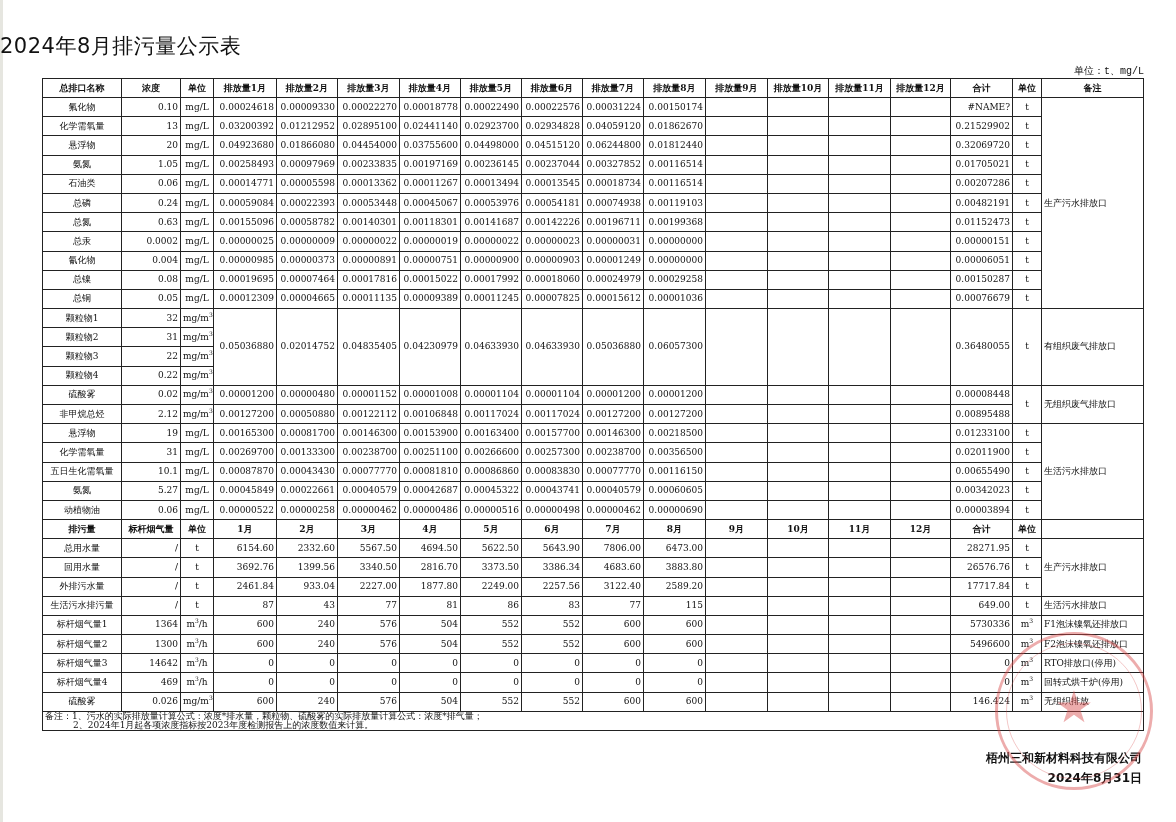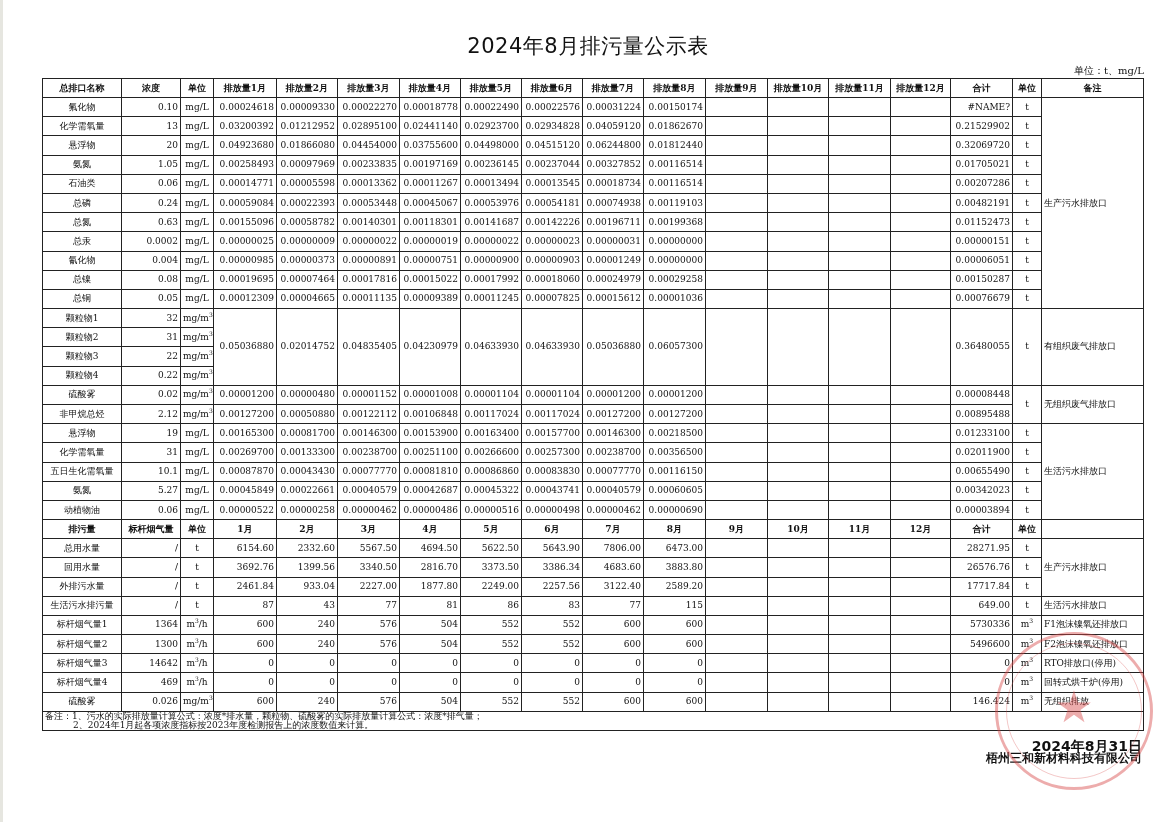--- a/index.html
+++ b/index.html
@@ -2,43 +2,43 @@
 <html><head>
 <meta charset="utf-8">
 <style>
   html, body { margin: 0; padding: 0; }
   body {
     width: 1176px; height: 822px; background: #ffffff; position: relative; overflow: hidden;
     font-family: "DejaVu Serif", "Liberation Serif", serif; color: #111;
   }
   .left-strip { position: absolute; left: 0; top: 0; width: 3px; height: 822px; background: #e6e6e0; }
   .title {
-    position: absolute; left: 0; width: 1176px; top: 32px; text-align: center;
+    position: absolute; left: 0; width: 1176px; top: 32px; text-align: left;
     font-size: 21px; letter-spacing: 0.5px; color: #111;
     font-family: "DejaVu Sans", "Liberation Sans", sans-serif;
   }
-  .unit-note { position: absolute; right: 32px; top: 64px; font-size: 10px; }
+  .unit-note { position: absolute; right: 32px; top: 64px; font-size: 10px; font-family: Liberation Mono, monospace; }
   table.main {
     position: absolute; left: 42px; top: 78px; border-collapse: collapse;
     table-layout: fixed; width: 1101px;
   }
   table.main td {
     border: 1px solid #222; font-size: 9px; height: 18.2px; padding: 0 2px;
     white-space: nowrap; overflow: hidden; line-height: 1;
   }
   table.main tr.hdr td { font-weight: bold; text-align: center; height: 18px; font-size: 9px; margin-left: 27px; }
   td.name { text-align: center; }
   td.num { text-align: right; }
   td.ctr { text-align: center; }
   td.remark { text-align: left; }
   td.note { text-align: left; font-size: 9px; padding: 4px 3px; height: 30px; line-height: 1.45; white-space: normal; }
   sup { font-size: 6px; vertical-align: super; line-height: 0; }
   .company { position: absolute; right: 34px; top: 750px; font-size: 12px; font-weight: bold;
     font-family: "DejaVu Sans", "Liberation Sans", sans-serif; }
-  .date { position: absolute; right: 34px; top: 738px; font-size: 14px; font-weight: bold;
+  .date { position: absolute; right: 34px; top: 770px; font-size: 12px; font-weight: bold;
     font-family: "DejaVu Sans", "Liberation Sans", sans-serif; }
   .stamp {
     position: absolute; left: 995px; top: 632px; width: 158px; height: 158px; border-radius: 50%;
     border: 3px solid rgba(214,70,70,0.45); box-sizing: border-box; pointer-events: none;
   }
   .stamp .inner { position: absolute; left: 8px; top: 8px; right: 8px; bottom: 8px; border-radius: 50%;
     border: 1px solid rgba(214,70,70,0.3); }
   .stamp .star { position: absolute; left: 50%; top: 50%; transform: translate(-50%,-58%); font-size: 44px;
     color: rgba(214,70,70,0.45); font-family: "DejaVu Sans", sans-serif; }
 </style>

